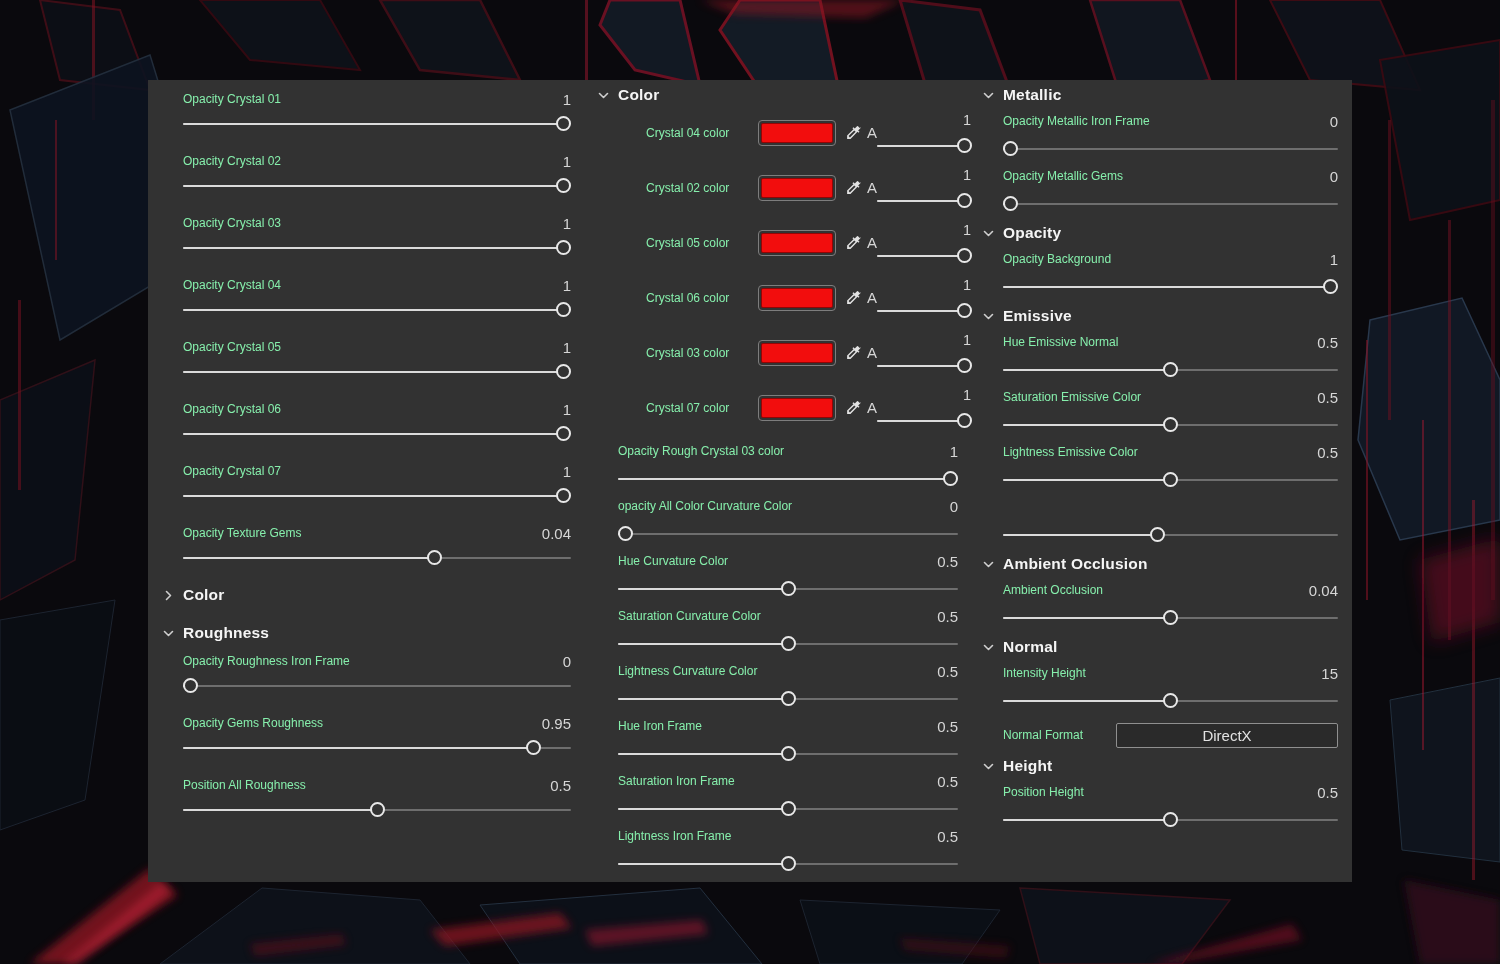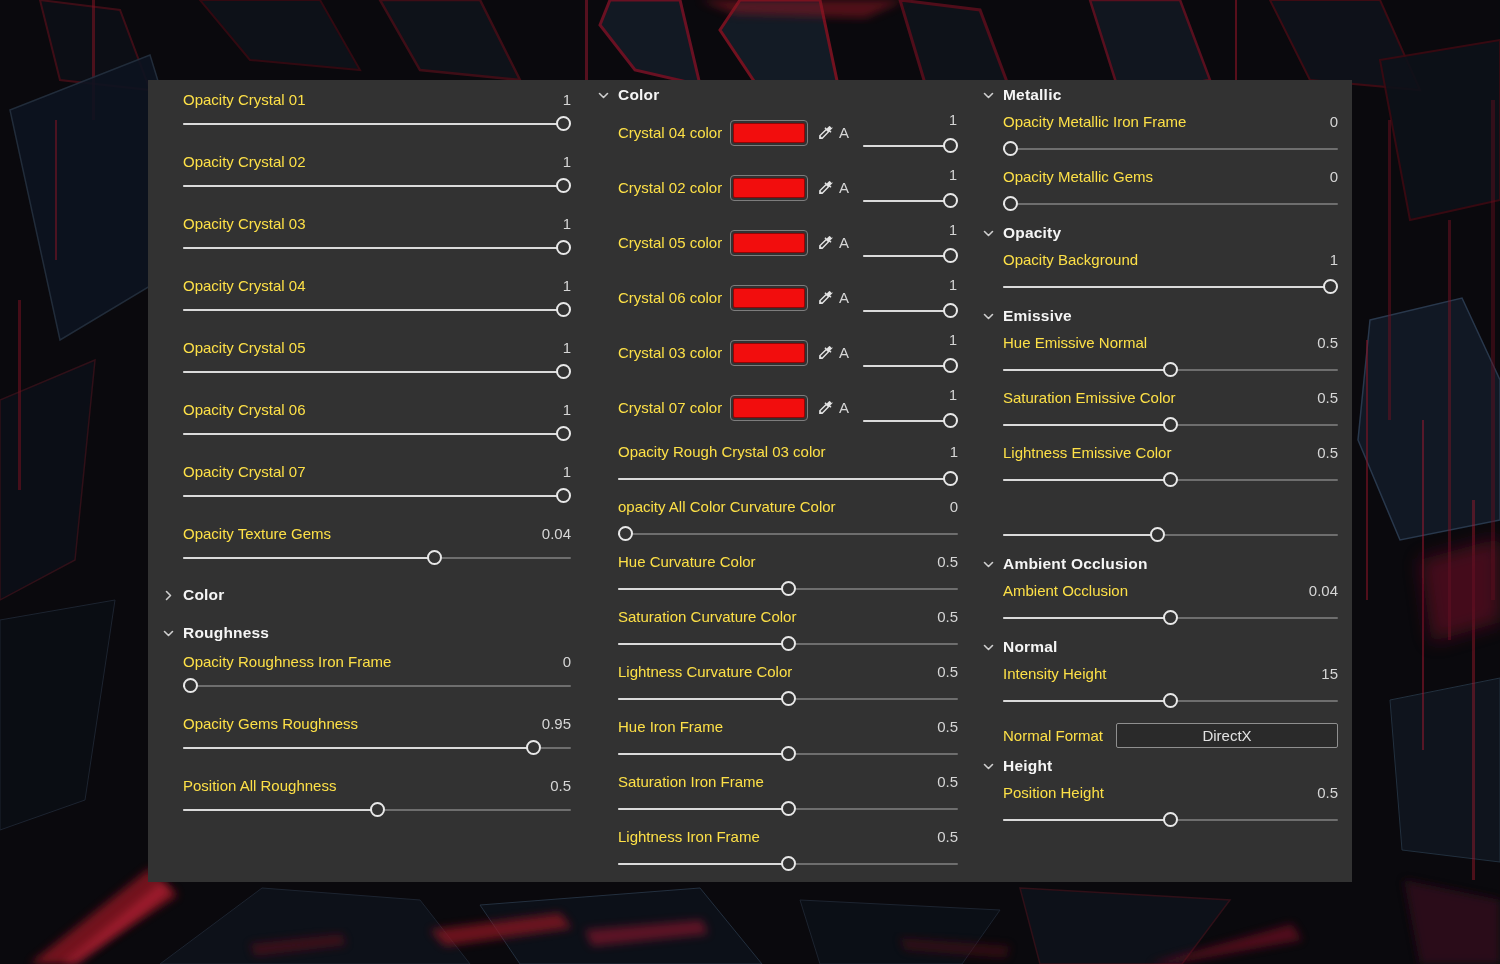--- a/index.html
+++ b/index.html
@@ -24,21 +24,21 @@
     position:relative;height:26px;display:flex;align-items:center;
     color:#f5f5f5;font-size:15.5px;font-weight:700;letter-spacing:.2px;
     margin-bottom:2px;cursor:default;
   }
   .sec-header.not-first{}
   .sec-header.collapsed{margin-bottom:12px;}
   .chev{position:absolute;left:-21px;width:13px;height:13px;stroke:#cfcfcf;fill:none;stroke-width:1.6;stroke-linecap:round;stroke-linejoin:round;}
   .sec-header.collapsed .chev{transform:rotate(-90deg);}
 
   .row{position:relative;}
-  .lbl{color:#fde047;font-size:15px;}
+  .lbl{color:#86efac;font-size:12px;}
   .val{color:#d6d6d6;font-size:15px;}
 
   .slider-row .row-top{display:flex;justify-content:space-between;align-items:center;}
   .col[data-col="0"] .slider-row{height:48px;margin-bottom:14px;}
   .col[data-col="0"] .slider-row .row-top{height:26px;}
   .col[data-col="0"] .slider-row .track-wrap{top:30px;}
   .col[data-col="1"] .slider-row,
   .col[data-col="2"] .slider-row{height:45px;margin-bottom:10px;}
   .col[data-col="1"] .slider-row .row-top,
   .col[data-col="2"] .slider-row .row-top{height:22px;}
@@ -47,21 +47,21 @@
 
   .track-wrap{position:absolute;left:0;right:0;height:16px;cursor:pointer;}
   .track-base{position:absolute;left:0;right:0;top:7px;height:2px;background:#6e6e6e;border-radius:1px;}
   .track-fill{position:absolute;left:0;top:7px;height:2px;background:#dadada;border-radius:1px;}
   .thumb{
     position:absolute;top:0;width:15px;height:15px;box-sizing:border-box;
     border:2.5px solid #e8e8e8;border-radius:50%;background:#323232;cursor:pointer;
   }
 
   .color-row{height:45px;margin-bottom:10px;display:flex;align-items:center;}
-  .color-row .lbl{width:112px;flex:none;}
+  .color-row .lbl{width:112px;flex:none;margin-left:28px;}
   .swatch{
     flex:none;width:78px;height:26px;box-sizing:border-box;
     border:1px solid #7d7d7d;border-radius:4px;padding:2px;cursor:pointer;
   }
   .swatch-inner{width:100%;height:100%;border-radius:2px;box-sizing:border-box;border:1px solid rgba(70,0,0,.55);}
   .dropper{flex:none;width:17px;height:17px;margin-left:9px;fill:#e2e2e2;cursor:pointer;}
   .alpha{flex:none;margin-left:5px;color:#d6d6d6;font-size:15px;}
   .mini{margin-left:auto;position:relative;width:95px;height:45px;flex:none;}
   .mini .mini-val{position:absolute;right:1px;top:2px;color:#d6d6d6;font-size:14.5px;}
   .mini .track-wrap{top:28px;}

